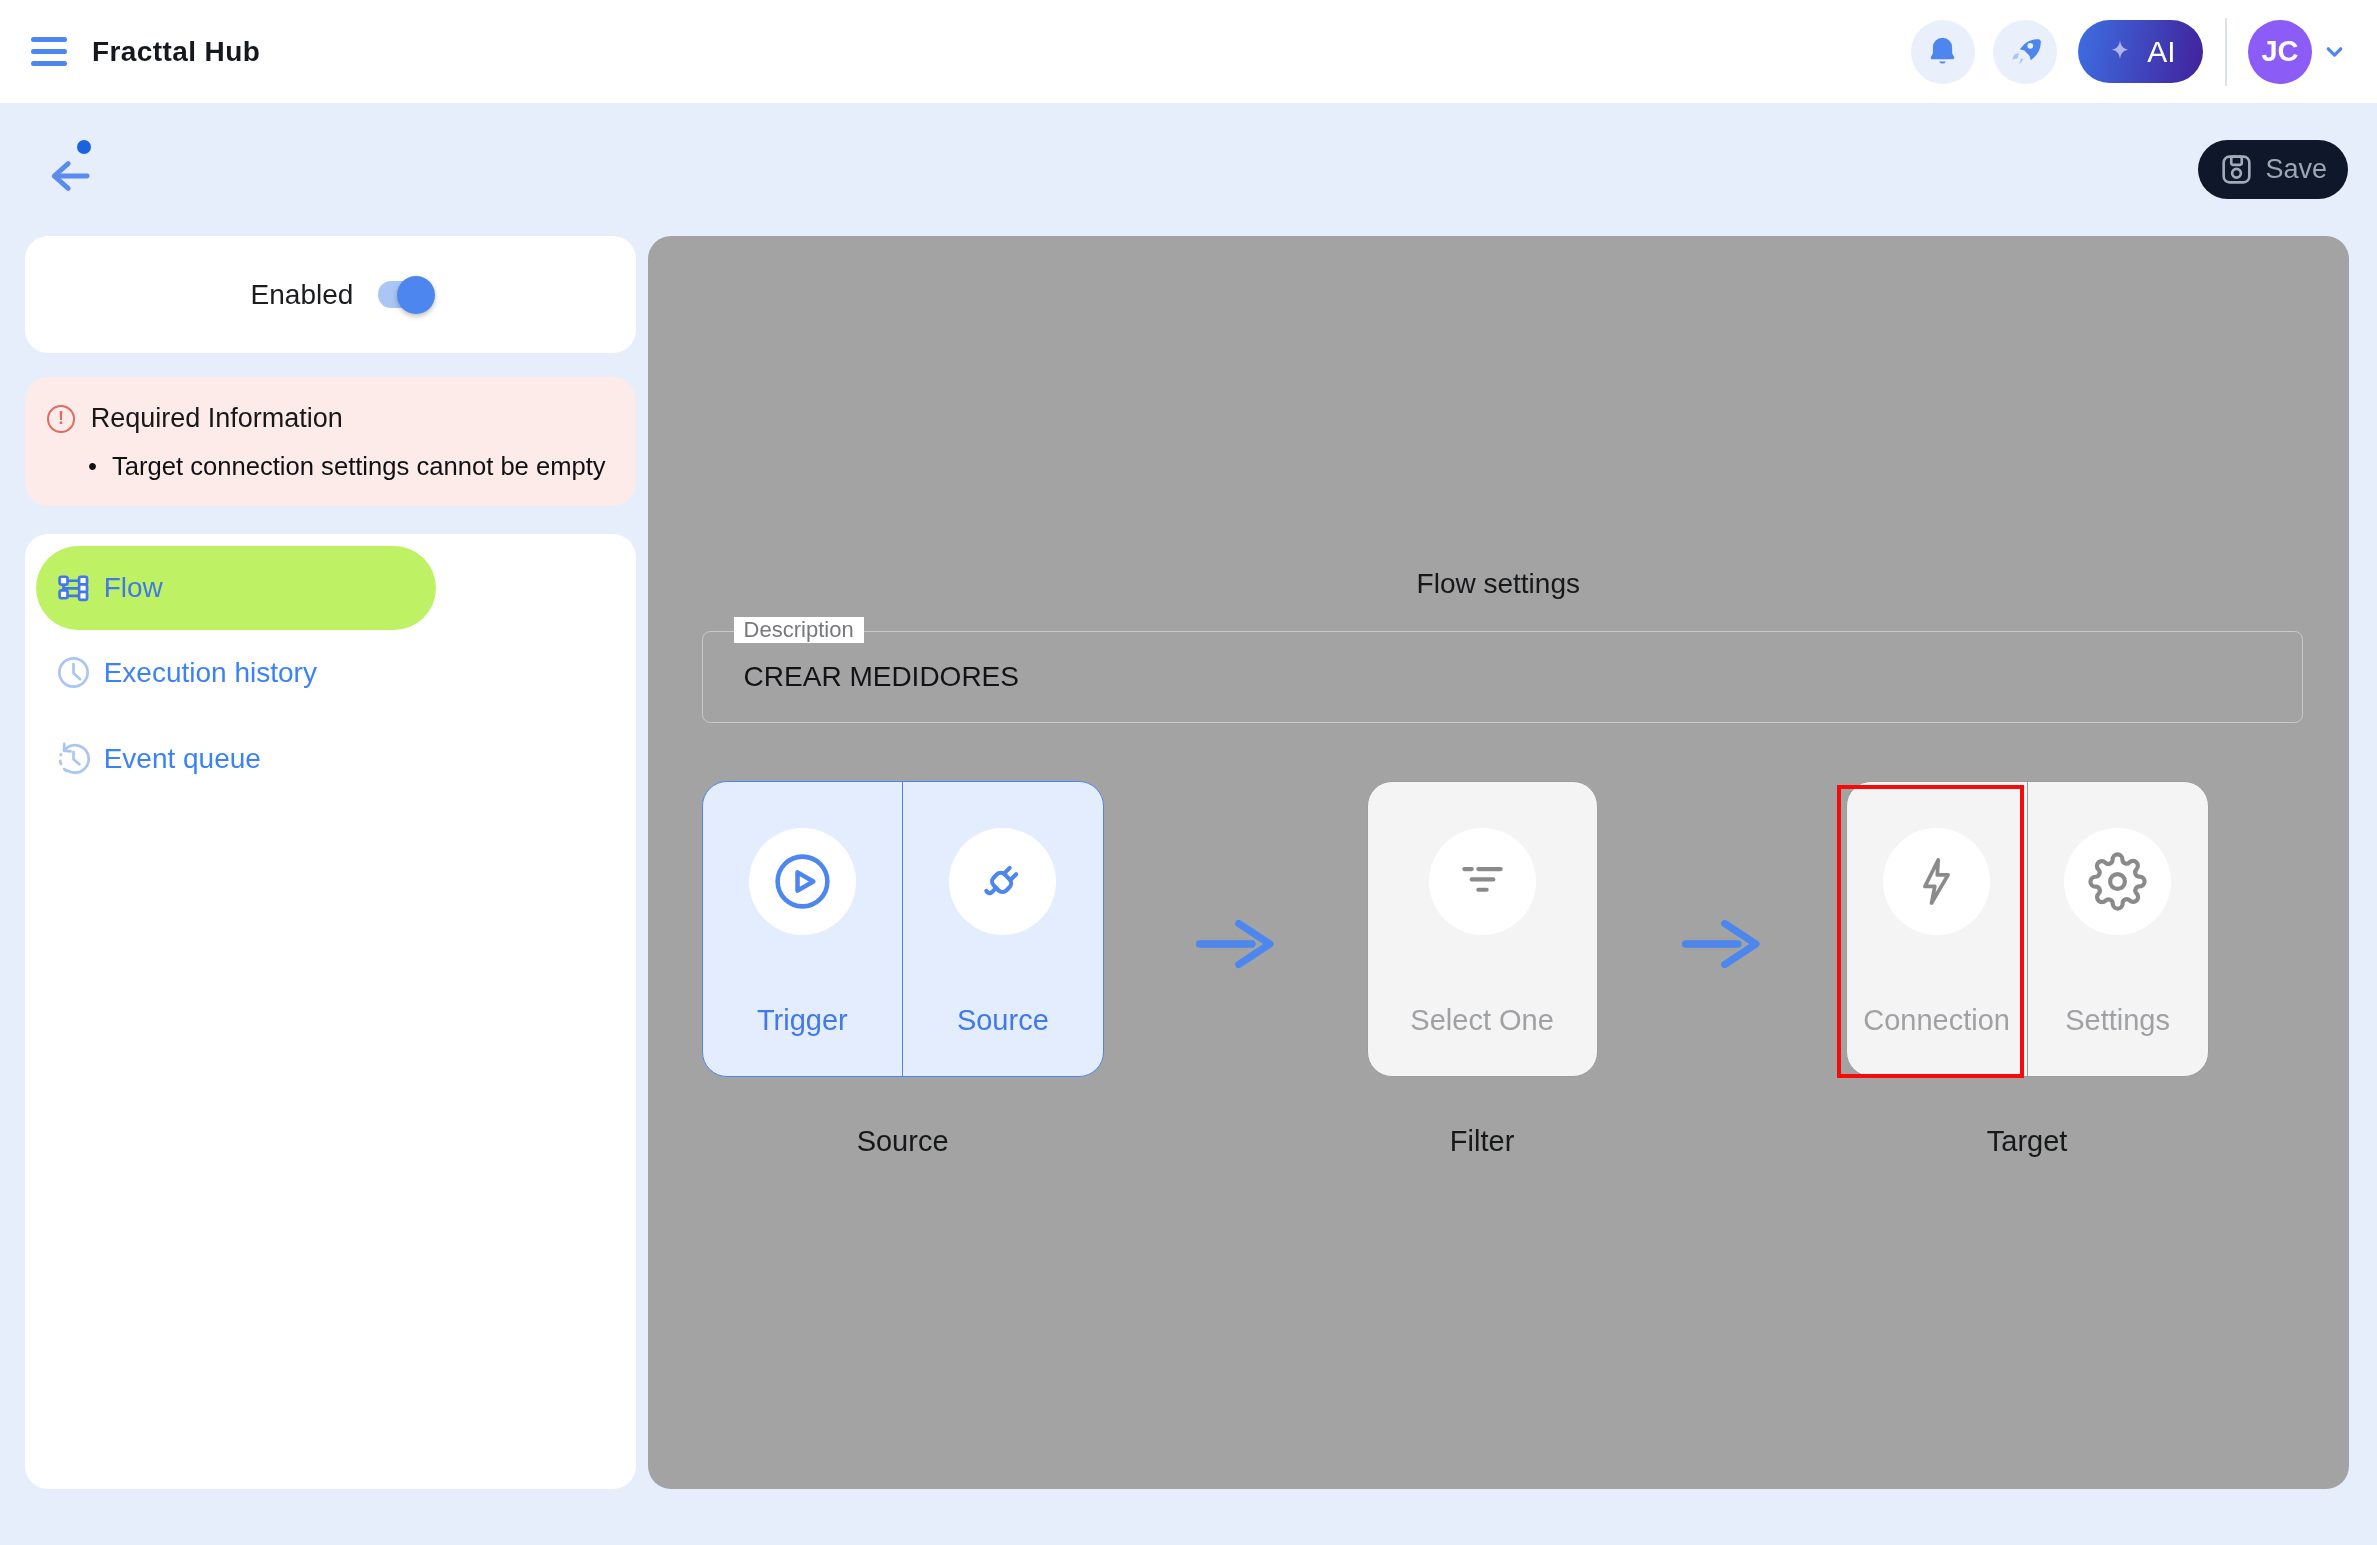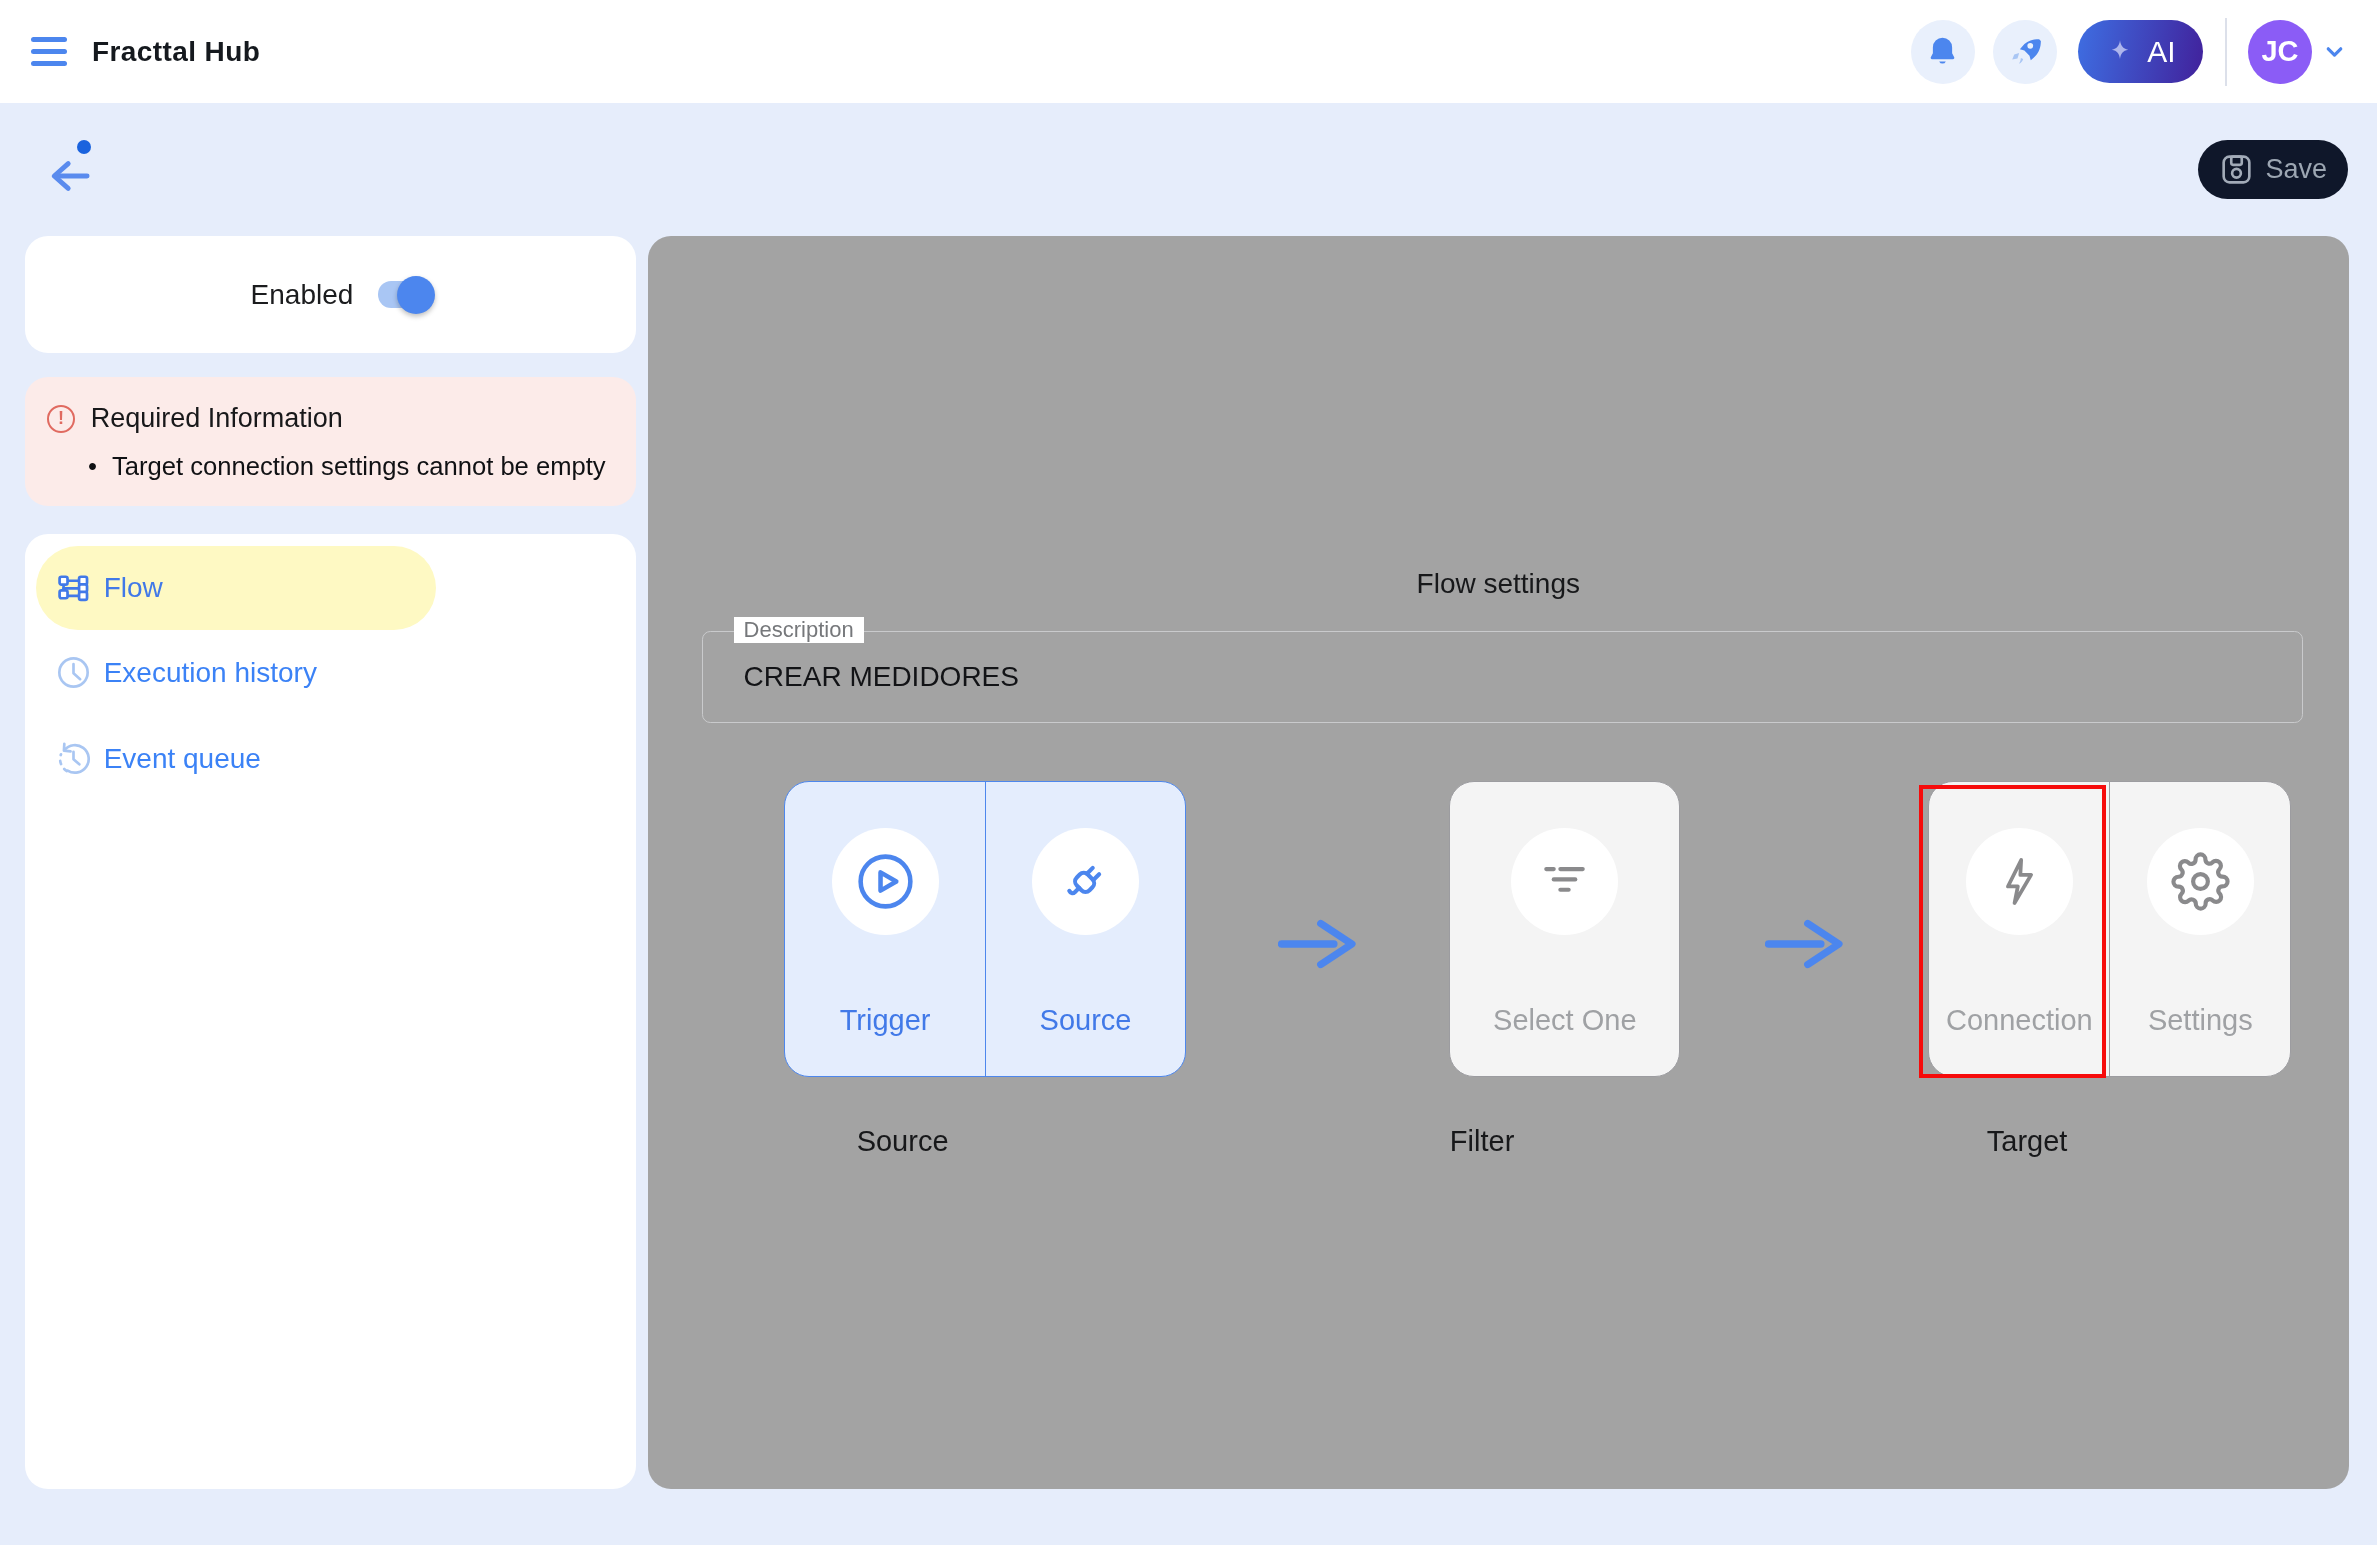--- a/index.html
+++ b/index.html
@@ -63,42 +63,42 @@
   .alert-card { margin-top: 24px; height: 129px; border-radius: 23px; background: #FCEBE9; padding: 26.4px 16.5px 0 22px; }
   .alert-row1 { display: flex; align-items: center; gap: 15.7px; }
   .alert-icon {
     width: 28px; height: 28px; border-radius: 50%; border: 2.5px solid #E06A60; flex: none;
     color: #E06A60; font-size: 18px; font-weight: 700; display: flex; align-items: center; justify-content: center;
   }
   .alert-title { font-size: 27px; color: #18181A; }
   .alert-row2 { margin-top: 18px; margin-left: 41px; display: flex; gap: 15px; font-size: 25.6px; color: #101114; }
   .nav-card { margin-top: 28px; flex: 1; padding: 11.6px 10.7px; display: flex; flex-direction: column; }
   .nav-pill {
-    width: 400px; height: 84px; border-radius: 42px; background: #fef9c3;
+    width: 400px; height: 84px; border-radius: 42px; background: #bef264;
     display: flex; align-items: center; padding-left: 20.6px; gap: 12.4px; cursor: pointer;
   }
   .nav-pill .nav-label { font-size: 28px; color: #4179E8; }
   .nav-item { height: 86px; display: flex; align-items: center; padding-left: 20.6px; gap: 12.4px; cursor: pointer; }
   .nav-item .nav-label { font-size: 28px; color: #3b82f6; }
   
   .main-card { flex: 1; margin-left: 11.6px; border-radius: 23px; background: #a3a3a3; padding-top: 332px; }
   .main-title { text-align: center; font-size: 28px; color: #17181A; }
   .desc-field {
     margin: 31px 46px 0 54px; height: 92px; border: 1.7px solid #C9CACC; border-radius: 8.3px;
     position: relative; display: flex; align-items: center;
   }
   .desc-field input {
     width: 100%; height: 100%; border: none; outline: none; background: transparent;
     font-family: "Liberation Sans", sans-serif; font-size: 28px; color: #121316; padding-left: 41px;
   }
   .desc-label {
     position: absolute; top: -15px; left: 31px; background: #fff; padding: 0 10px;
     font-size: 22px; color: #76787B;
   }
-  .flow-row { margin-top: 58px; display: flex; padding-left: 79px; justify-content: center; }
+  .flow-row { margin-top: 58px; display: flex; padding-left: 54px; }
   .flow-labels { display: flex; padding-left: 54px; margin-top: 48px; font-size: 29px; color: #17181A; }
   .flow-labels div { text-align: center; }
   .grp { height: 296px; border-radius: 25px; display: flex; flex: none; }
   .grp-source { width: 402px; border: 1.7px solid #4D87ED; background: #E4EDFD; }
   .grp-filter { width: 231px; border: 1.7px solid #9C9CA0; background: #F4F4F4; flex-direction: column; align-items: center; cursor: pointer; }
   .grp-target { width: 363px; border: 1.7px solid #9C9CA0; background: #F4F4F4; position: relative; }
   .half { flex: 1; display: flex; flex-direction: column; align-items: center; cursor: pointer; }
   .half-div-blue { border-right: 1.7px solid #4D87ED; }
   .half-div-gray { border-right: 1.7px solid #9C9CA0; }
   .node-circle {

